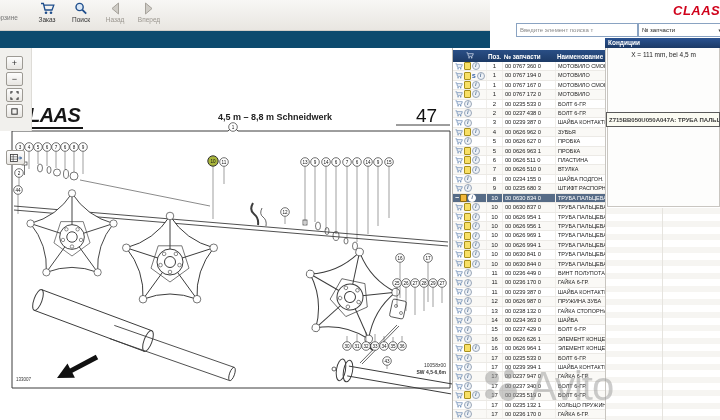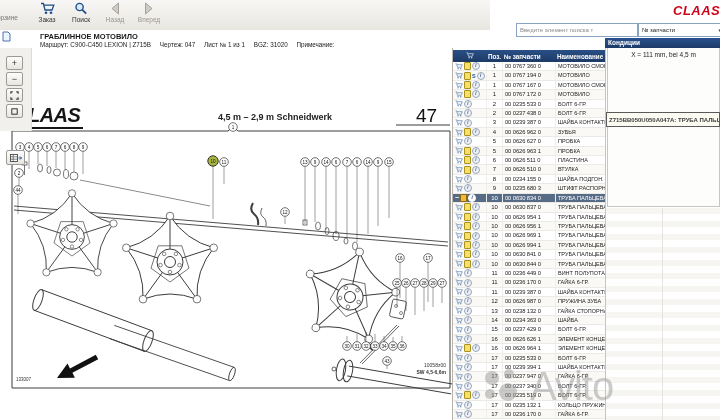--- a/index.html
+++ b/index.html
@@ -126,33 +126,20 @@
   <div class="abs topright">
     <div class="abs claas-red">CLAAS</div>
     <input class="abs search-in" type="text" placeholder="Введите элемент поиска т" style="">
     <div class="abs pn-drop">
       <span>№ запчасти</span>
       <span class="arr">▼</span>
     </div>
     <div class="abs cond-bar">Кондиции</div>
   </div>
 
-  <div class="abs titlebar">
-    <svg class="abs doc-ic" width="9" height="11" viewBox="0 0 9 11">
-      <path d="M1 1 H6 L8 3 V10 H1 Z" fill="#eef4fb" stroke="#4a76ad" stroke-width="1"></path>
-    </svg>
-    <div class="abs pt">ГРАБЛИННОЕ МОТОВИЛО</div>
-    <div class="abs meta">
-      <span>Маршрут: C900-C450 LEXION | Z715B</span>
-      <span>Чертеж: 047</span>
-      <span>Лист № 1 из 1</span>
-      <span>BGZ: 31020</span>
-      <span>Примечание:</span>
-    </div>
-  </div>
 
   <div class="abs viewer">
     <svg id="drawsvg" class="abs" width="452" height="372" viewBox="0 0 452 372">
       <defs>
         <g id="wh" stroke="#3c3c3c" fill="none" stroke-width="1">
           <path d="M0,-46 Q15.7,-21.7 43.7,-14.2 Q25.5,8.3 27,37.2 Q0,26.8 -27,37.2 Q-25.5,8.3 -43.7,-14.2 Q-15.7,-21.7 0,-46 Z" fill="#fff"></path>
           <line x1="0" y1="0" x2="0" y2="-46"></line>
             <line x1="0" y1="0" x2="43.7" y2="-14.2"></line>
           <line x1="0" y1="0" x2="27" y2="37.2"></line>
             <line x1="0" y1="0" x2="-27" y2="37.2"></line>
@@ -340,21 +327,21 @@
           <text x="393" y="299.7" text-anchor="middle" font-size="4.6" font-family="&quot;Liberation Sans&quot;, sans-serif" fill="#111">35</text>
           <line x1="402" x2="402" y1="293.7" y2="288" stroke="#3c3c3c" stroke-width="0.5"></line>
           <circle cx="402" cy="298" r="4.3" fill="#fff" stroke="#333" stroke-width="0.7"></circle>
           <text x="402" y="299.7" text-anchor="middle" font-size="4.6" font-family="&quot;Liberation Sans&quot;, sans-serif" fill="#111">36</text>
           <line x1="387" x2="387" y1="317.3" y2="321" stroke="#3c3c3c" stroke-width="0.5"></line>
           <circle cx="387" cy="313" r="4.3" fill="#fff" stroke="#333" stroke-width="0.7"></circle>
           <text x="387" y="314.7" text-anchor="middle" font-size="4.6" font-family="&quot;Liberation Sans&quot;, sans-serif" fill="#111">43</text>
         </g>
     </svg>
     <div class="abs claas-big">CLAAS</div>
-    <div class="abs sheet-title">4,5 m – 2,9 m Schneidwerk</div>
+    <div class="abs sheet-title">4,5 m – 8,8 m Schneidwerk</div>
     <div class="abs sheet-num">47</div>
     <div class="abs code-bl">133007</div>
     <div class="abs code-br1">10058z00</div>
     <div class="abs code-br2">SW 4,5-6,6m</div>
     <div class="abs sidegray"></div>
     <div class="zbtn" style="top:8px">+</div>
     <div class="zbtn" style="top:24px">−</div>
     <div class="zbtn" style="top:40px">
       <svg width="9" height="9" viewBox="0 0 10 10">
         <path d="M1 3 V1 H3 M7 1 H9 V3 M9 7 V9 H7 M3 9 H1 V7" fill="none" stroke="#333" stroke-width="1.2"></path>

